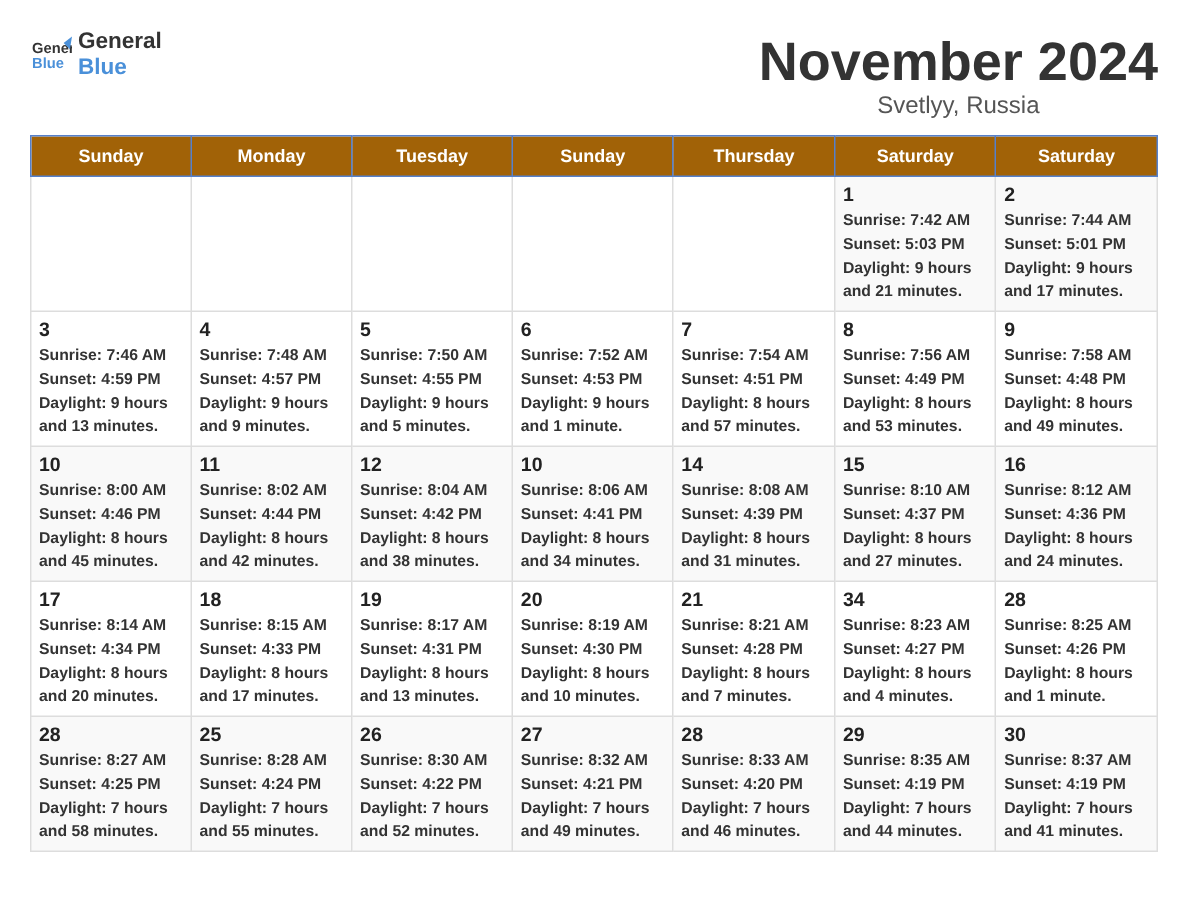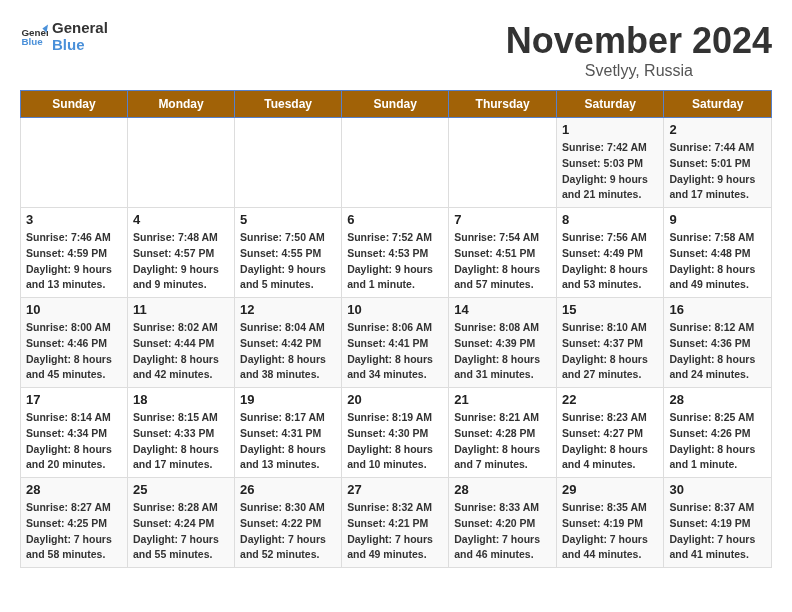--- a/index.html
+++ b/index.html
@@ -203,21 +203,21 @@
         </td>
         <td>
           <div class="day-num">20</div>
           <div class="day-info">Sunrise: 8:19 AM<br>Sunset: 4:30 PM<br>Daylight: 8 hours and 10 minutes.</div>
         </td>
         <td>
           <div class="day-num">21</div>
           <div class="day-info">Sunrise: 8:21 AM<br>Sunset: 4:28 PM<br>Daylight: 8 hours and 7 minutes.</div>
         </td>
         <td>
-          <div class="day-num">22</div>
+          <div class="day-num">34</div>
           <div class="day-info">Sunrise: 8:23 AM<br>Sunset: 4:27 PM<br>Daylight: 8 hours and 4 minutes.</div>
         </td>
         <td>
           <div class="day-num">28</div>
           <div class="day-info">Sunrise: 8:25 AM<br>Sunset: 4:26 PM<br>Daylight: 8 hours and 1 minute.</div>
         </td>
       </tr>
       <tr>
         <td>
           <div class="day-num">28</div>

